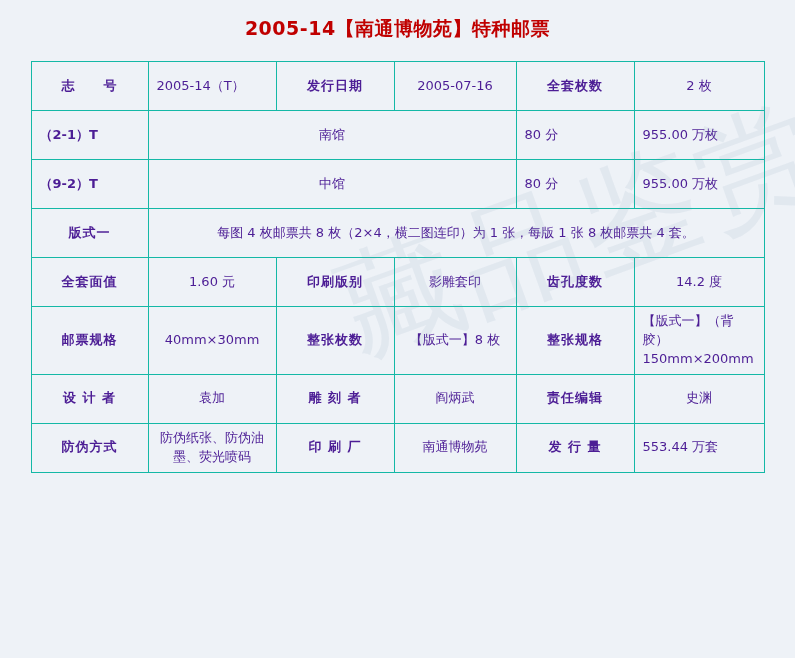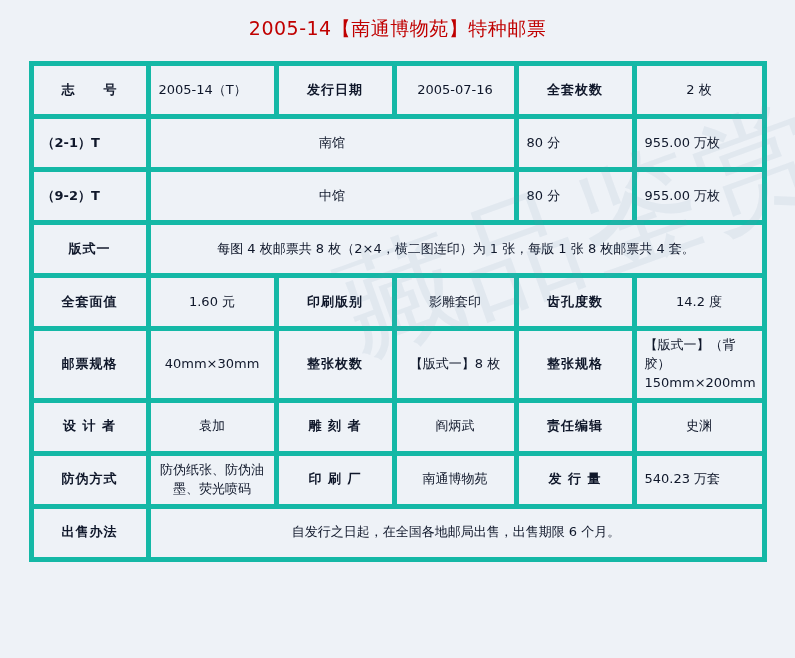--- a/index.html
+++ b/index.html
@@ -29,40 +29,40 @@
     font-family: "DejaVu Sans", sans-serif;
     transform: rotate(-20deg);
     letter-spacing: 6px;
     pointer-events: none;
     user-select: none;
     white-space: nowrap;
   }
   .title {
     text-align: center;
     color: #c00000;
-    font-weight: normal;
+    font-weight: bold;
     font-size: 19px;
     padding-top: 16px;
     padding-bottom: 8px;
     font-family: "DejaVu Sans", sans-serif;
     letter-spacing: 0.5px;
   }
   table.stamp {
     border-collapse: collapse;
     margin: 11px auto 0 auto;
     width: 733px;
     table-layout: fixed;
     background: transparent;
   }
   table.stamp td {
-    border: 5px solid #14b8a6;
+    border: 1px solid #14b8a6;
     height: 38px;
     padding: 5px 8px;
     font-size: 13px;
-    color: #0f172a;
+    color: #4c1d95;
     vertical-align: middle;
     font-family: "DejaVu Sans", sans-serif;
     line-height: 1.45;
   }
   td.lbl {
     text-align: center;
     font-weight: bold;
     color: #006633;
     letter-spacing: 1px;
   }
@@ -161,22 +161,18 @@
           <td class="val">阎炳武</td>
           <td class="lbl">责任编辑</td>
           <td class="val">史渊</td>
         </tr>
         <tr>
           <td class="lbl">防伪方式</td>
           <td class="val">防伪纸张、防伪油墨、荧光喷码</td>
           <td class="lbl">印 刷 厂</td>
           <td class="val">南通博物苑</td>
           <td class="lbl">发 行 量</td>
-          <td class="redbold">540.23 万套</td>
-        </tr>
-        <tr>
-          <td class="lbl">出售办法</td>
-          <td class="val" colspan="5">自发行之日起，在全国各地邮局出售，出售期限 6 个月。</td>
+          <td class="redbold">553.44 万套</td>
         </tr>
       </tbody>
   </table>
 
 </div>
 
 </body></html>

